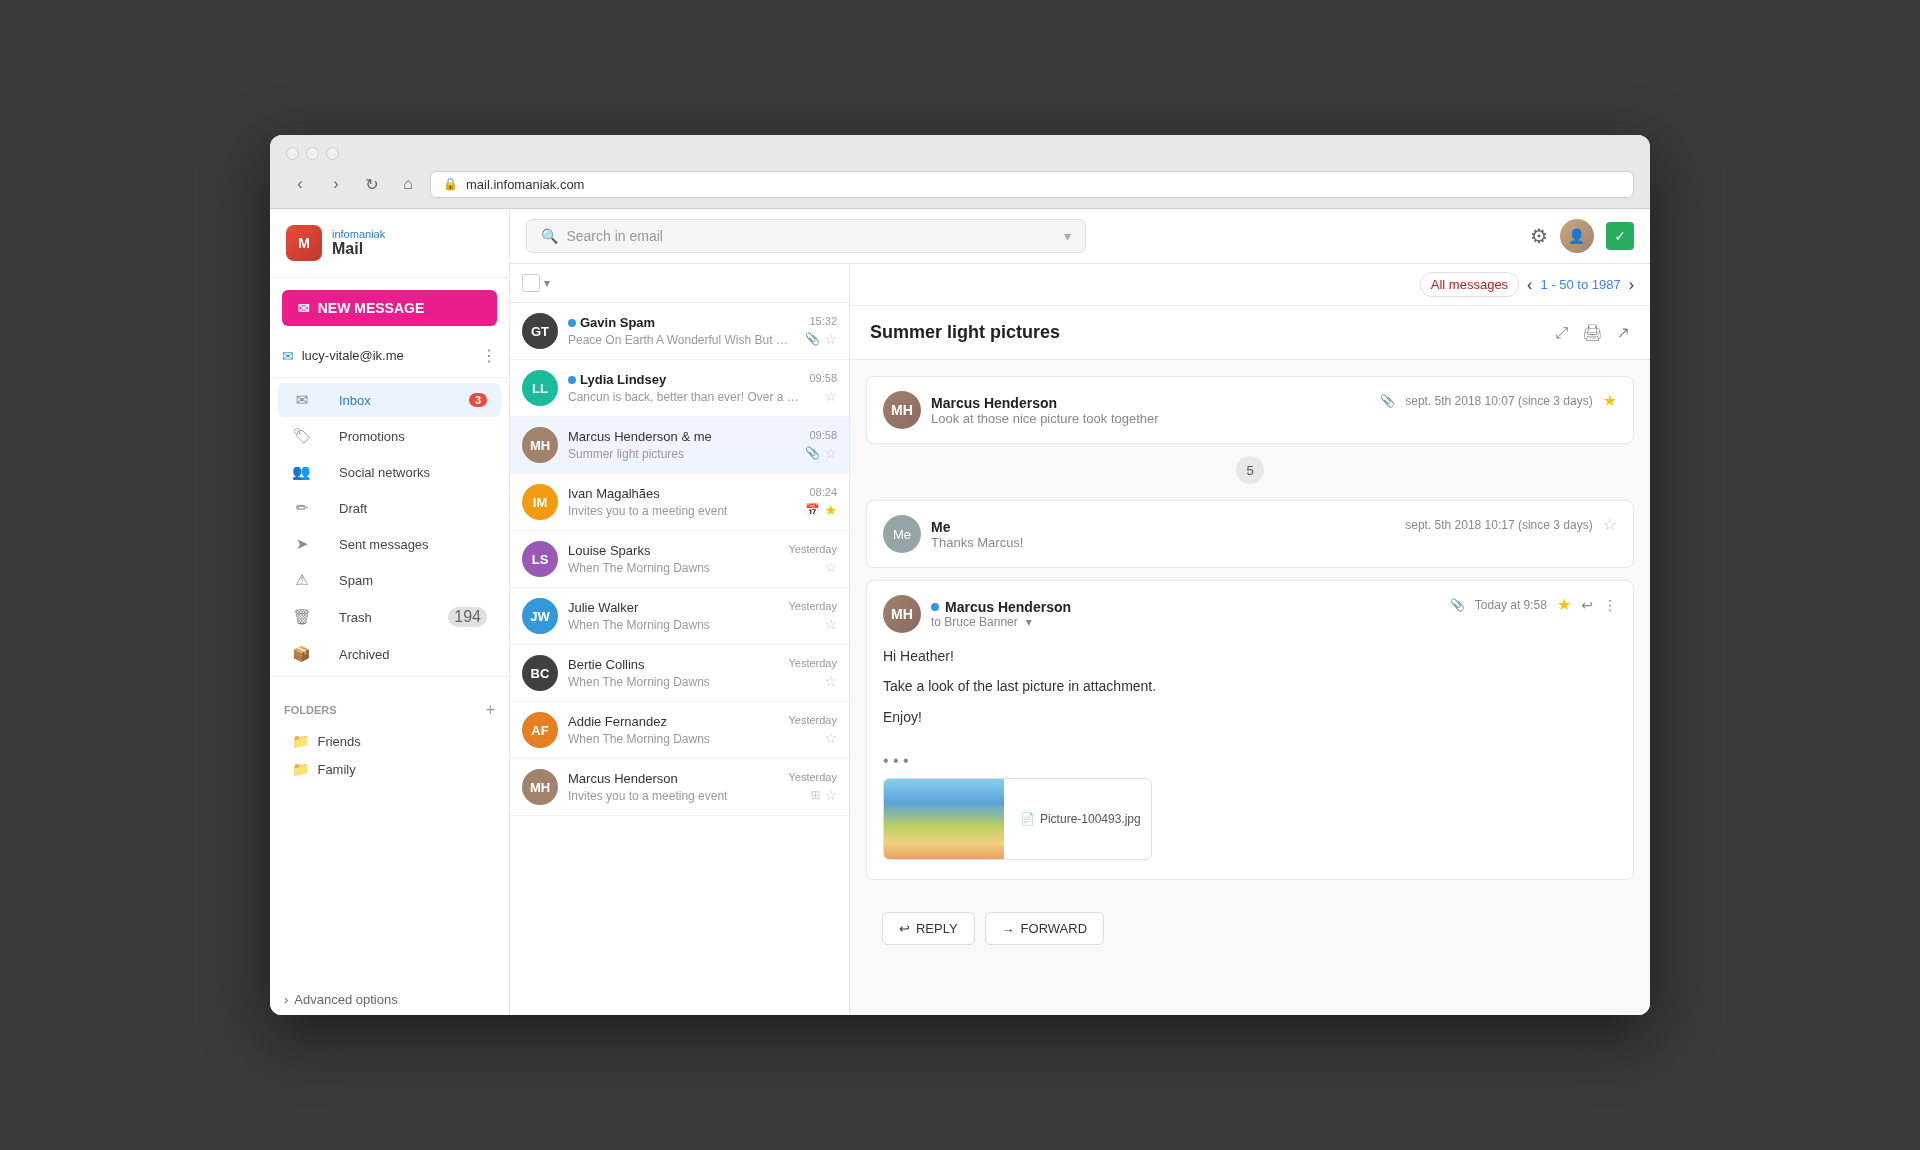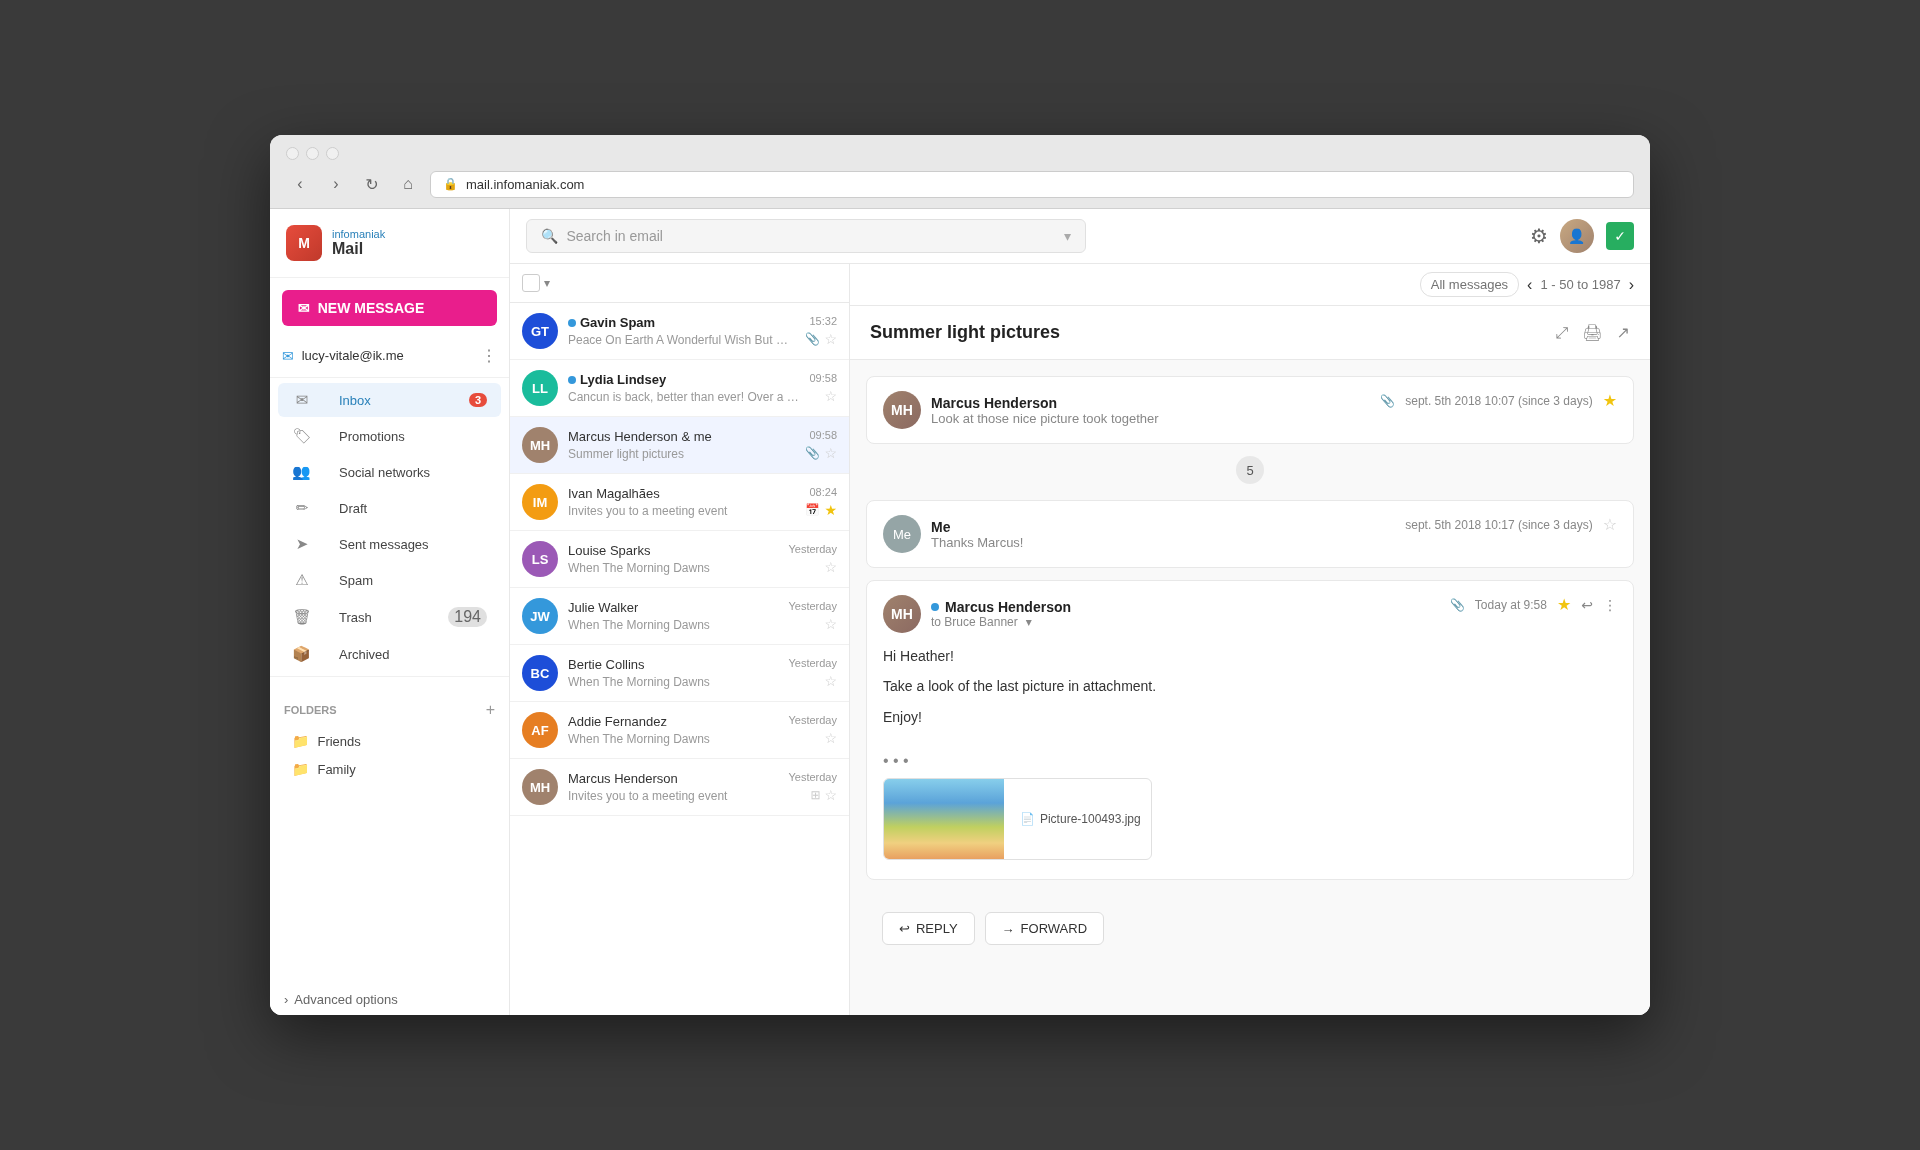--- a/index.html
+++ b/index.html
@@ -168,21 +168,21 @@
     .message-item.active { background: #f0f4ff; }
     .message-item.unread .sender-name { font-weight: 600; color: #222; }
 
     .msg-avatar {
       width: 36px; height: 36px;
       border-radius: 50%;
       flex-shrink: 0;
       display: flex; align-items: center; justify-content: center;
       font-size: 13px; font-weight: 600; color: white;
     }
-    .msg-avatar.green { background: #1d4ed8; }
+    .msg-avatar.green { background: #404040; }
     .msg-avatar.teal { background: #1abc9c; }
     .msg-avatar.orange { background: #f39c12; }
     .msg-avatar.purple { background: #9b59b6; }
     .msg-avatar.blue { background: #3498db; }
 
     .msg-content { flex: 1; min-width: 0; }
     .msg-header { display: flex; align-items: center; gap: 4px; margin-bottom: 3px; }
     .unread-dot { width: 8px; height: 8px; border-radius: 50%; background: #3498db; flex-shrink: 0; }
     .sender-name { font-size: 13px; color: #333; white-space: nowrap; overflow: hidden; text-overflow: ellipsis; }
     .msg-preview { font-size: 12px; color: #999; white-space: nowrap; overflow: hidden; text-overflow: ellipsis; }
@@ -221,23 +221,23 @@
       display: flex;
       align-items: center;
       justify-content: flex-end;
       padding: 8px 16px;
       background: white;
       border-bottom: 1px solid #e8e8e8;
       gap: 8px;
     }
     .all-messages-btn {
       background: none; border: 1px solid #e0e0e0; border-radius: 12px;
-      padding: 4px 10px; font-size: 13px; color: #737373; cursor: pointer;
-    }
-    .page-info { font-size: 13px; color: #737373; }
+      padding: 4px 10px; font-size: 13px; color: #b91c1c; cursor: pointer;
+    }
+    .page-info { font-size: 13px; color: #3b82f6; }
     .page-nav-btn { background: none; border: none; cursor: pointer; color: #333; font-size: 16px; }
 
     .email-detail-content { flex: 1; overflow-y: auto; padding: 16px; }
 
     
     .email-thread-item {
       background: white;
       border: 1px solid #e8e8e8;
       border-radius: 8px;
       margin-bottom: 12px;

